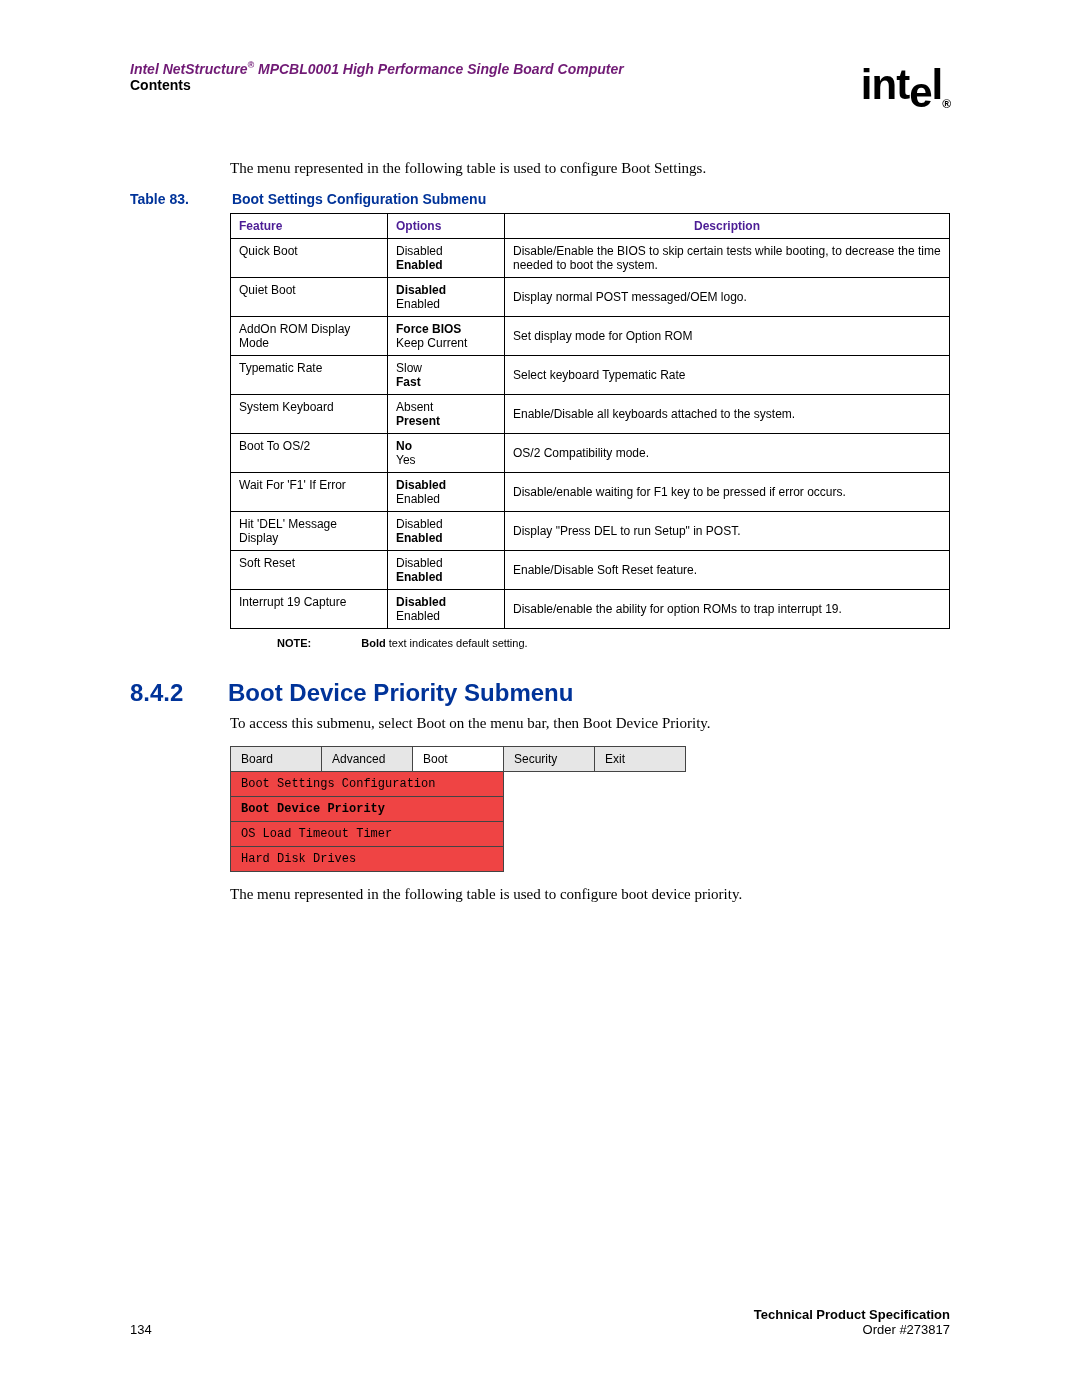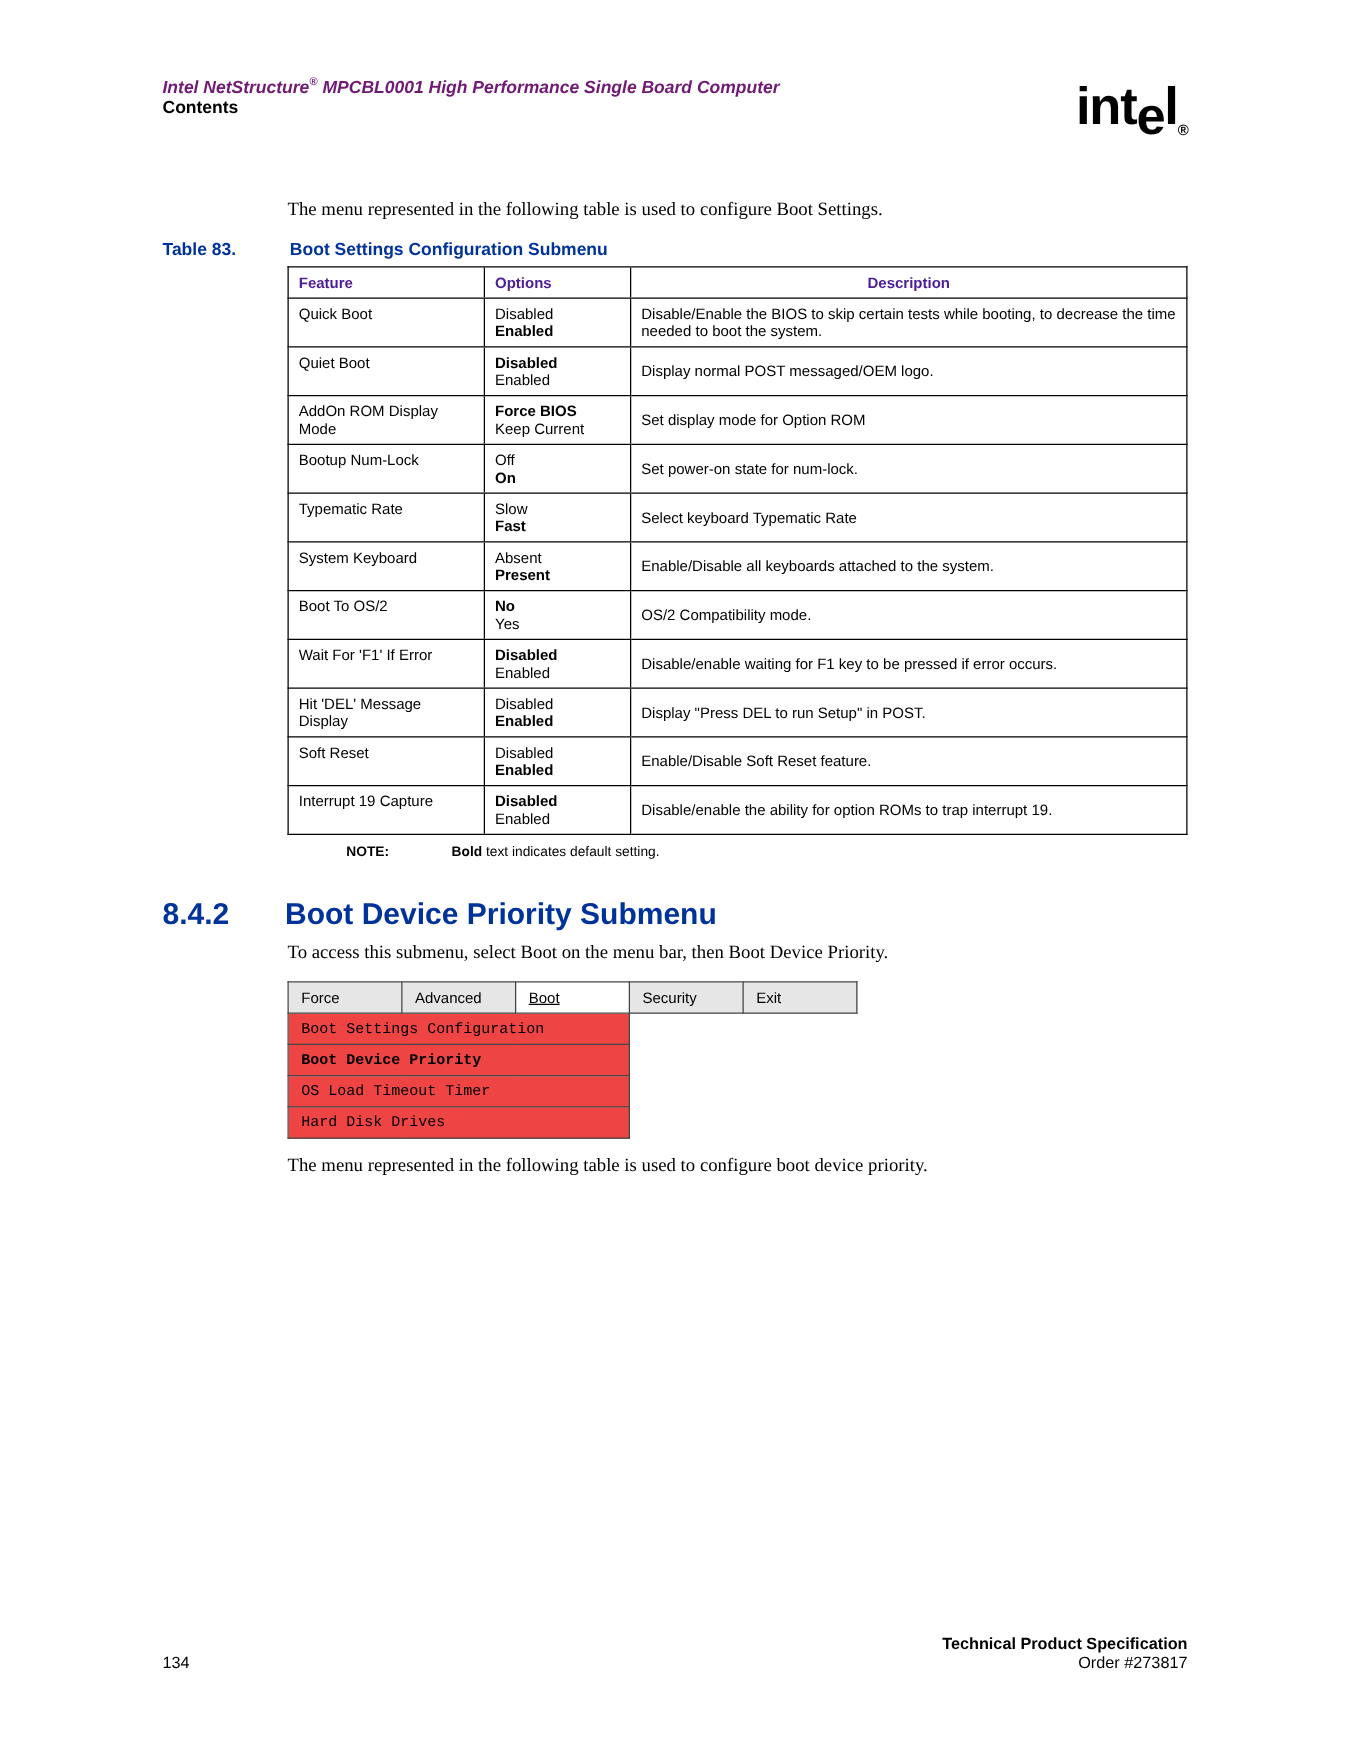--- a/index.html
+++ b/index.html
@@ -110,21 +110,21 @@
     border: 1px solid #444;
     padding: 5px 10px;
     font-family: "Courier New", monospace;
     font-size: 12px;
   }
   .menu-table td.tab {
     font-family: Arial, sans-serif;
     background: #e6e6e6;
     width: 70px;
   }
-  .menu-table td.tab.active { background: #fff; text-decoration: underline; }
+  .menu-table td.tab.active { background: #fff; }
   .menu-table td.menu { width: 220px; background:#ef4444; }
   .menu-table td.menu.selected { font-weight: bold; }
   .footer {
     position: absolute;
     bottom: 60px;
     left: 130px;
     right: 130px;
     display: flex;
     justify-content: space-between;
     align-items: flex-end;
@@ -185,28 +185,20 @@
         </tr>
         <tr>
           <td>AddOn ROM Display Mode</td>
           <td>
             <span class="opt-line bold">Force BIOS</span>
             <span class="opt-line">Keep Current</span>
           </td>
           <td class="desc">Set display mode for Option ROM</td>
         </tr>
         <tr>
-          <td>Bootup Num-Lock</td>
-          <td>
-            <span class="opt-line">Off</span>
-            <span class="opt-line bold">On</span>
-          </td>
-          <td class="desc">Set power-on state for num-lock.</td>
-        </tr>
-        <tr>
           <td>Typematic Rate</td>
           <td>
             <span class="opt-line">Slow</span>
             <span class="opt-line bold">Fast</span>
           </td>
           <td class="desc">Select keyboard Typematic Rate</td>
         </tr>
         <tr>
           <td>System Keyboard</td>
           <td>
@@ -264,21 +256,21 @@
 
   <div class="section-heading">
     <span class="num">8.4.2</span><span>Boot Device Priority Submenu</span>
   </div>
 
   <p class="para">To access this submenu, select Boot on the menu bar, then Boot Device Priority.</p>
 
   <table class="menu-table">
     <tbody>
         <tr id="menu-tabs-row">
-          <td class="tab">Force</td>
+          <td class="tab">Board</td>
           <td class="tab">Advanced</td>
           <td class="tab active">Boot</td>
           <td class="tab">Security</td>
           <td class="tab">Exit</td>
         </tr>
     </tbody>
       <tbody id="menu-items-body">
         <tr>
           <td colspan="3" class="menu">Boot Settings Configuration</td>
         </tr>

